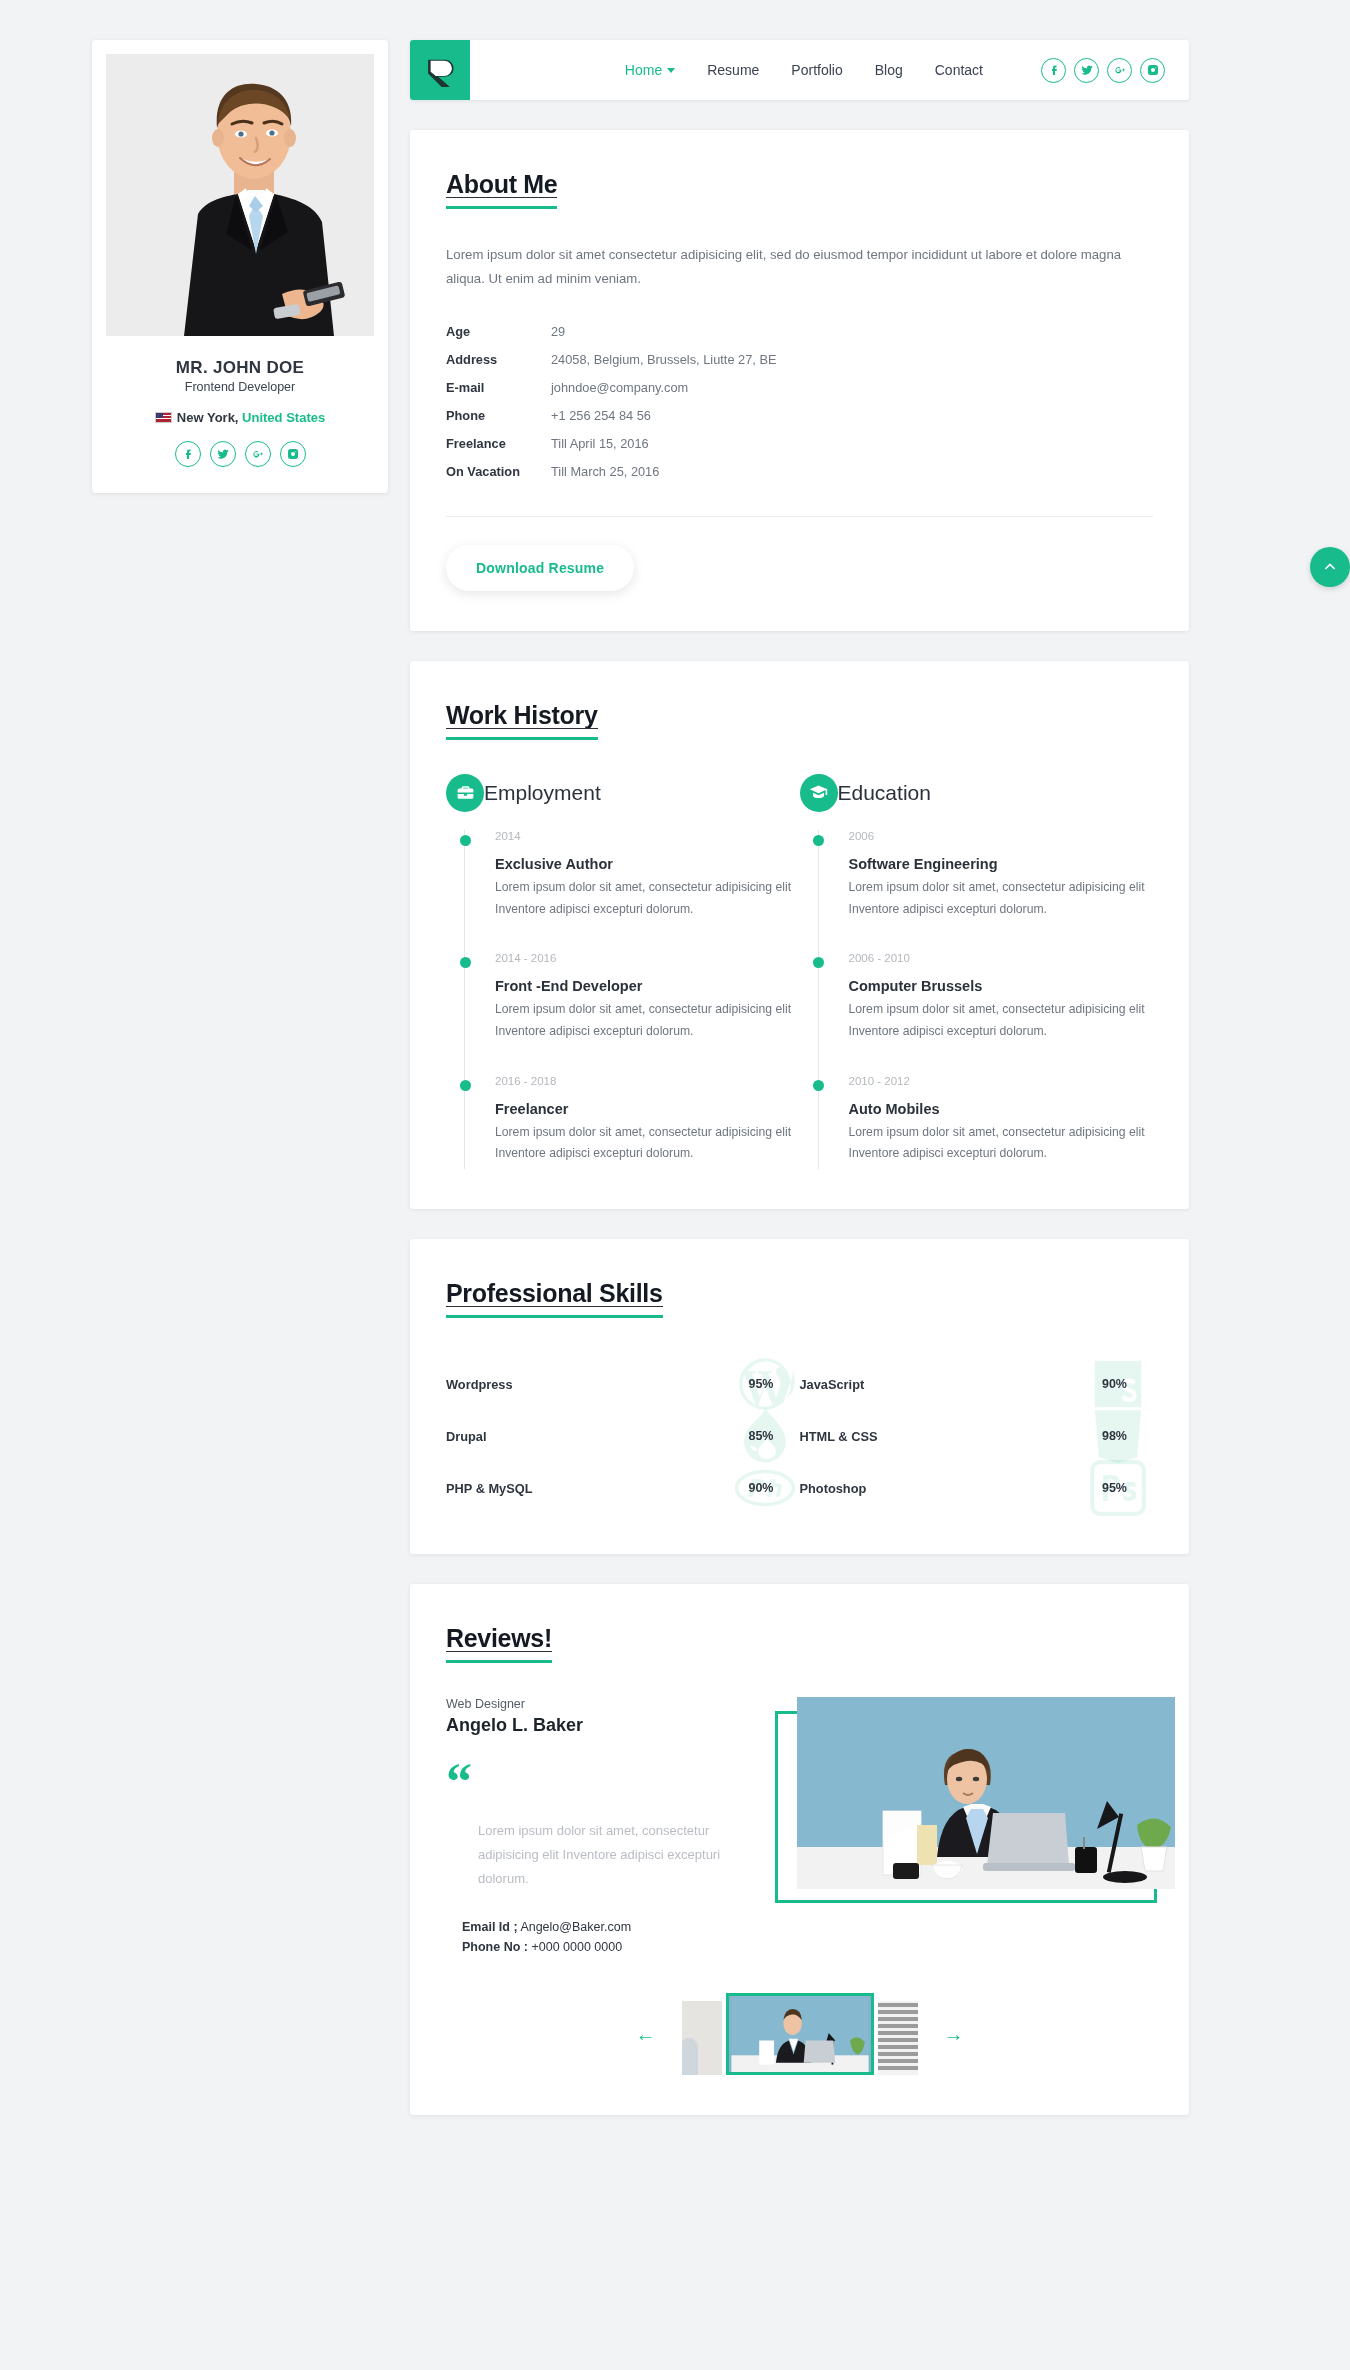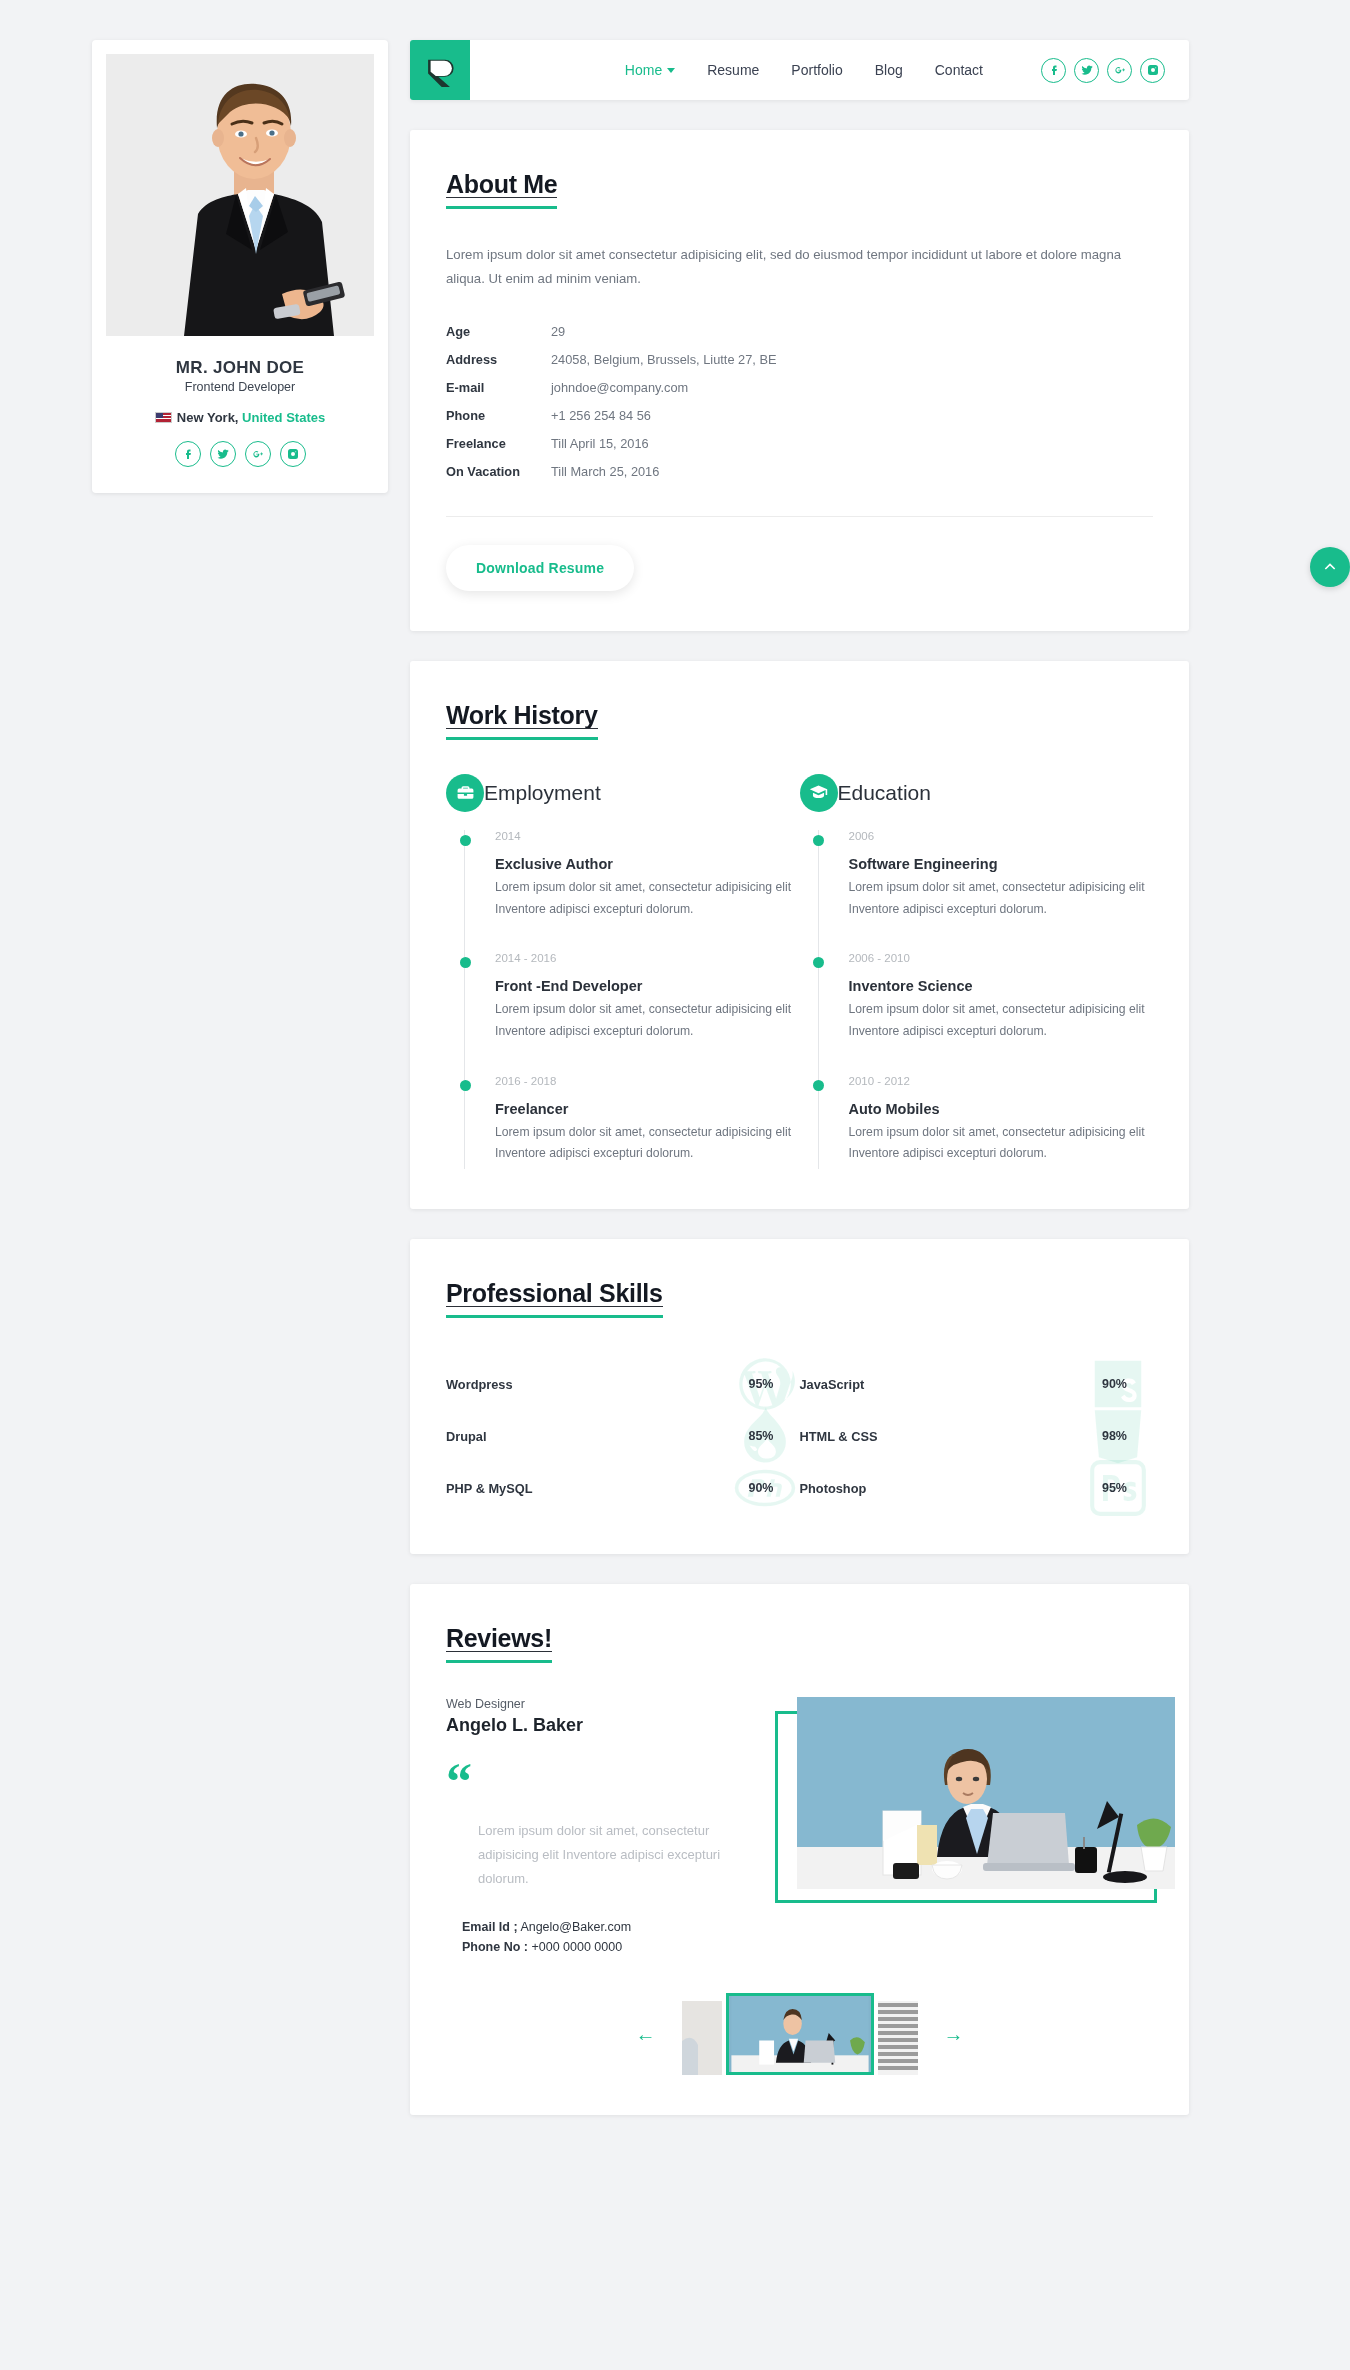--- a/index.html
+++ b/index.html
@@ -447,21 +447,21 @@
           <div class="timeline">
             <div class="tl-item">
               <span class="tl-dot"></span>
               <div class="tl-date">2006</div>
               <div class="tl-role">Software Engineering</div>
               <div class="tl-desc">Lorem ipsum dolor sit amet, consectetur adipisicing elit Inventore adipisci excepturi dolorum.</div>
             </div>
             <div class="tl-item">
               <span class="tl-dot"></span>
               <div class="tl-date">2006 - 2010</div>
-              <div class="tl-role">Inventore Science</div>
+              <div class="tl-role">Computer Brussels</div>
               <div class="tl-desc">Lorem ipsum dolor sit amet, consectetur adipisicing elit Inventore adipisci excepturi dolorum.</div>
             </div>
             <div class="tl-item">
               <span class="tl-dot"></span>
               <div class="tl-date">2010 - 2012</div>
               <div class="tl-role">Auto Mobiles</div>
               <div class="tl-desc">Lorem ipsum dolor sit amet, consectetur adipisicing elit Inventore adipisci excepturi dolorum.</div>
             </div>
           </div>
         </div>

